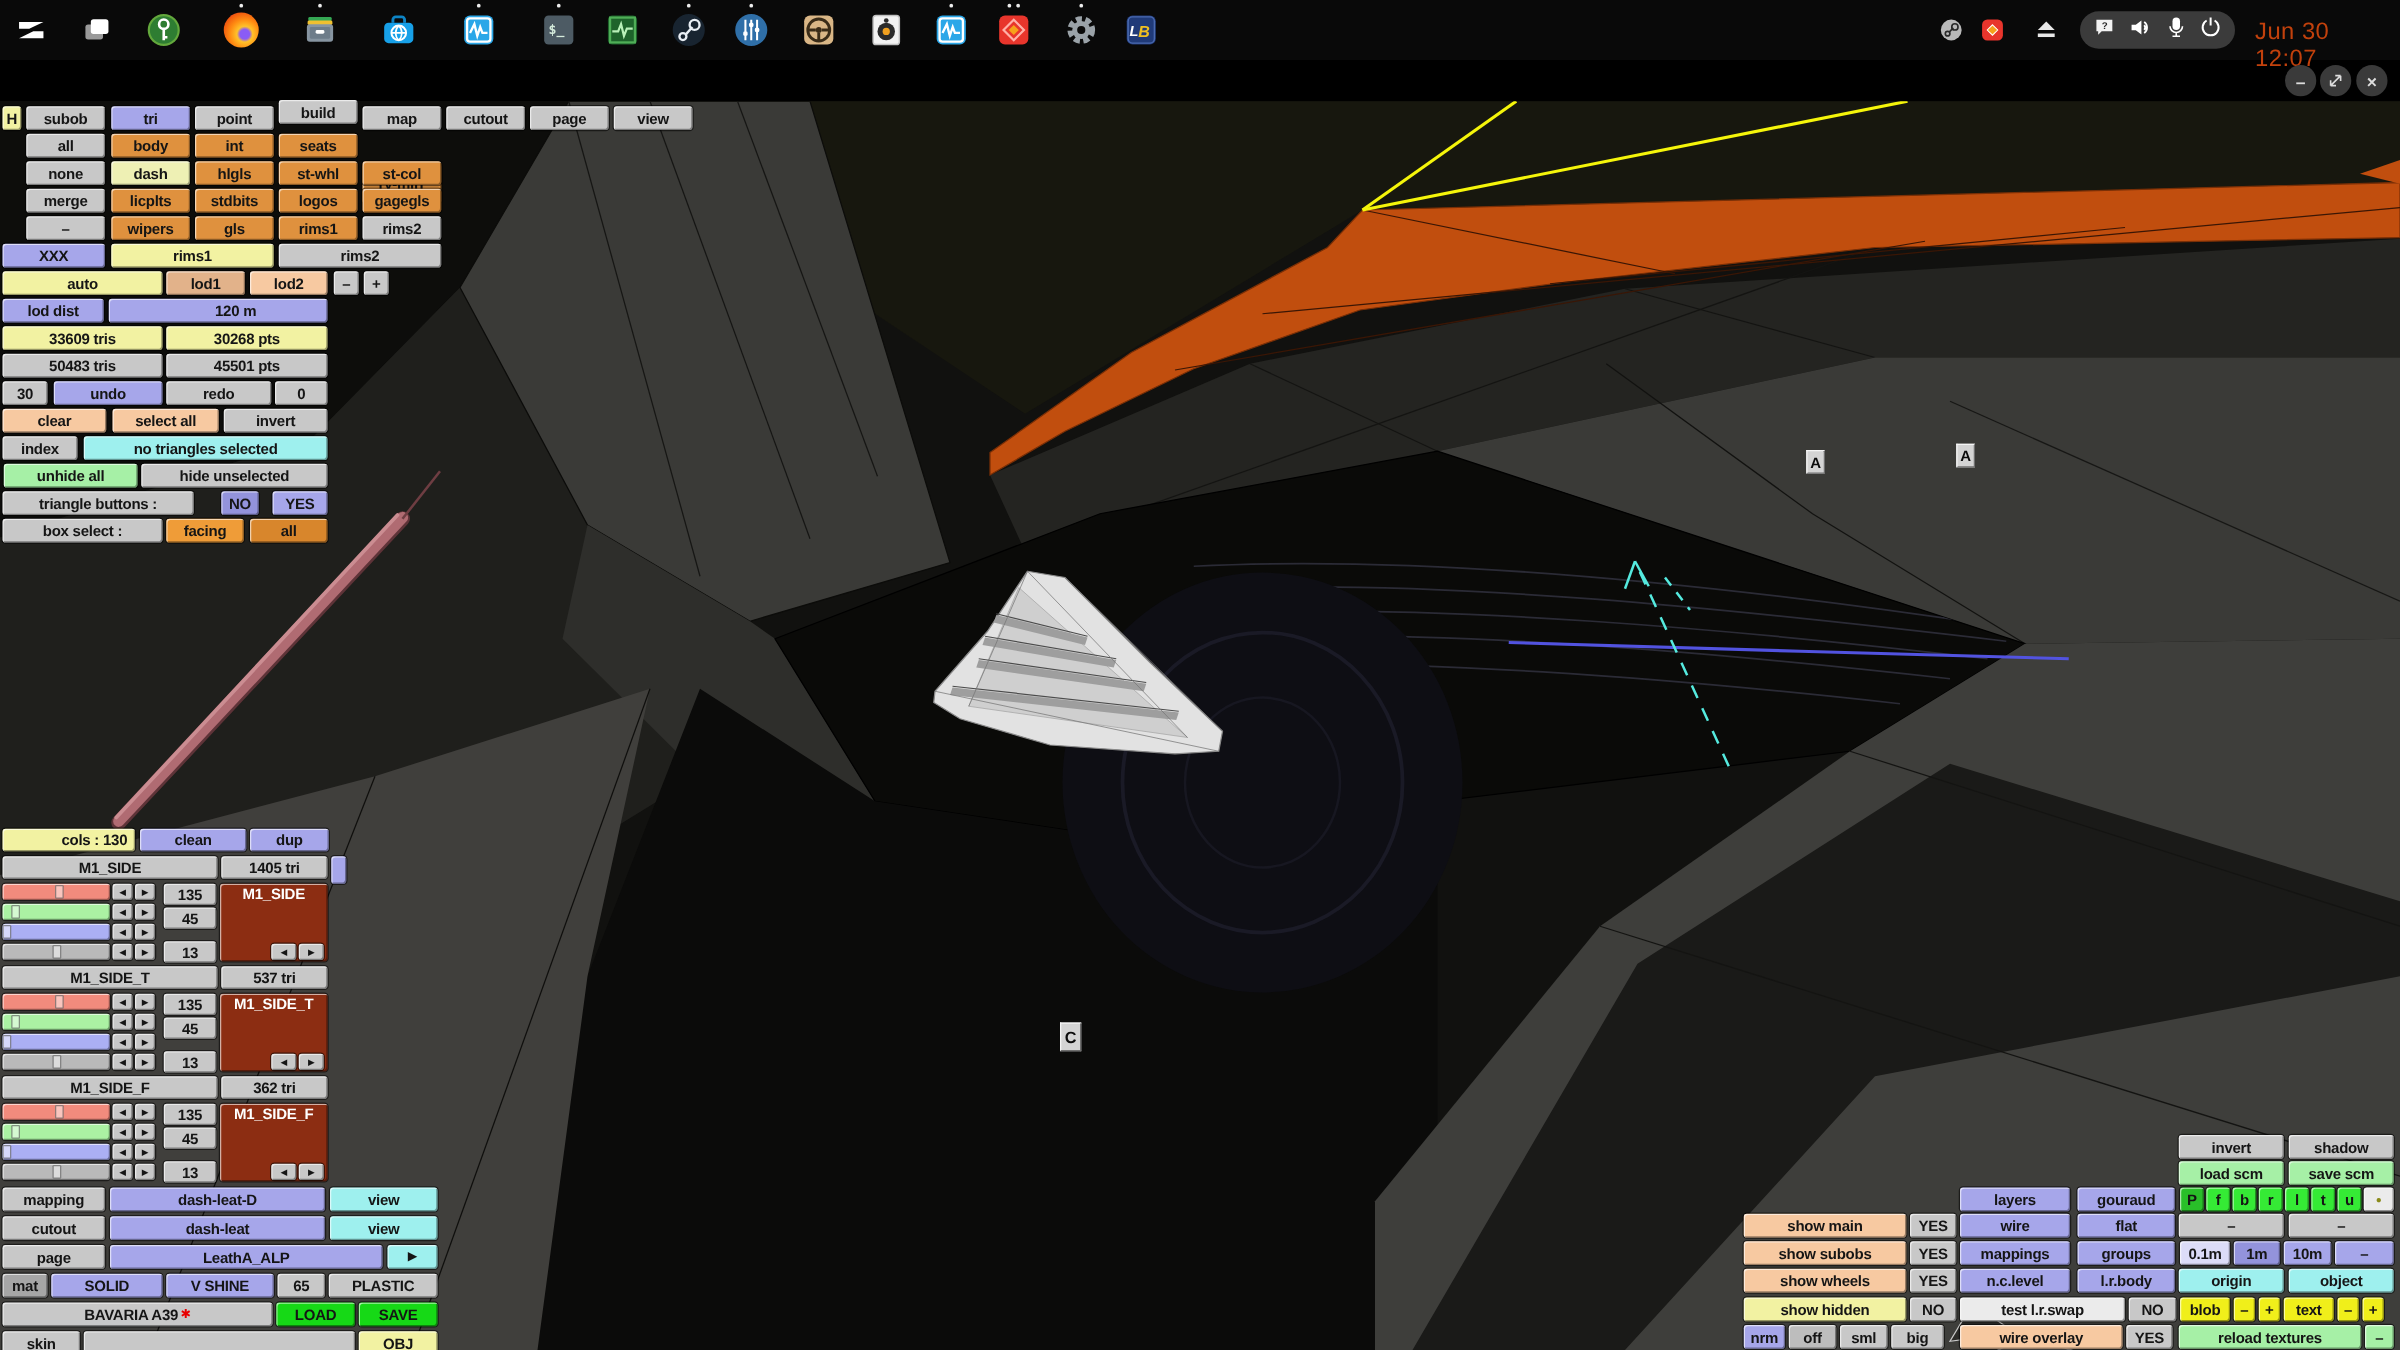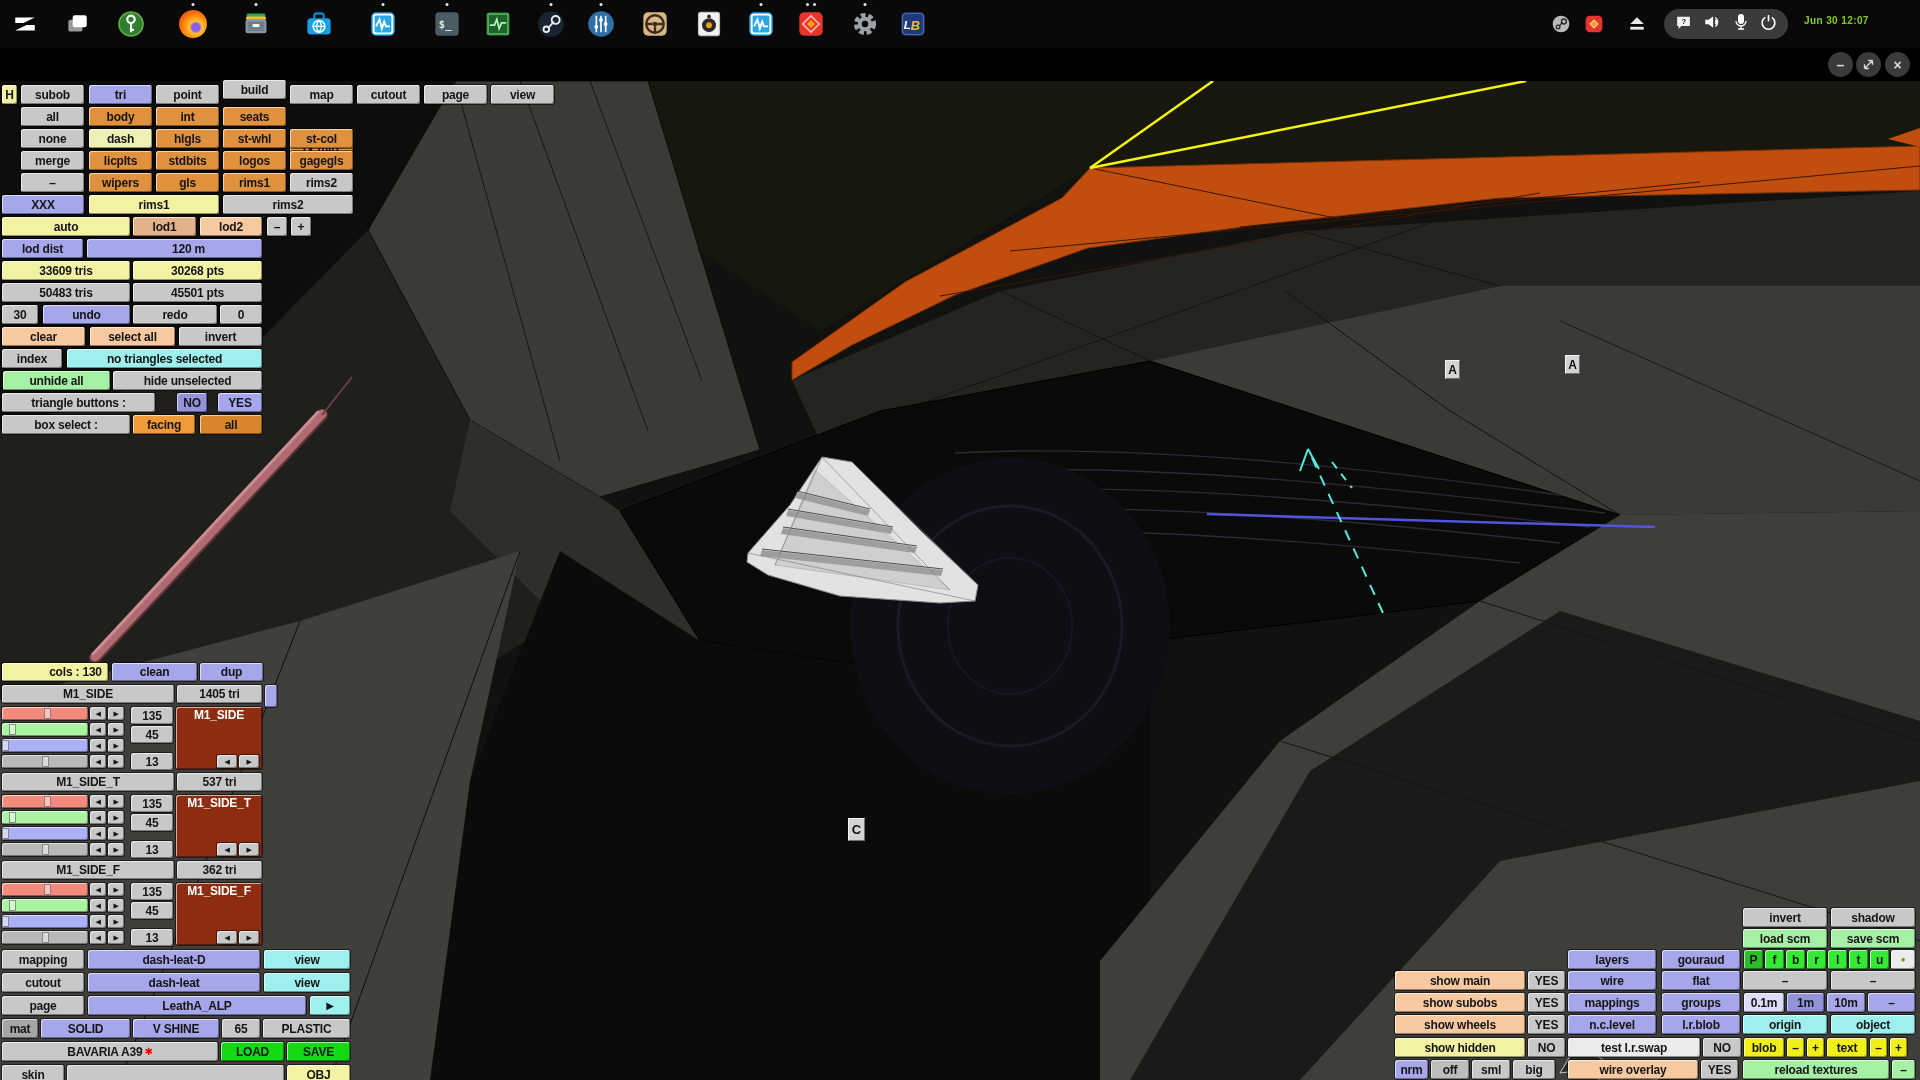--- a/index.html
+++ b/index.html
@@ -6,21 +6,21 @@
 html,body{width:1920px;height:1080px;overflow:hidden;background:#000;
   font-family:"Liberation Sans","DejaVu Sans",sans-serif}
 #screen{position:relative;width:1920px;height:1080px;background:#000}
 
 #sysbar{position:absolute;left:0;top:0;width:1920px;height:48px;background:#090909;z-index:30}
 .ico{position:absolute;top:9px;width:30px;height:30px;display:flex;align-items:center;justify-content:center}
 .run{position:absolute;top:-6px;left:50%;transform:translateX(-50%);width:3px;height:3px;border-radius:50%;background:#ededed}
 .run.double{transform:translateX(-5px);box-shadow:7px 0 0 #ededed}
 .ff{width:28px;height:28px;border-radius:50%;
   background:radial-gradient(circle at 60% 62%,#8a5cf5 0 16%,#ffc22a 26%,#ff8d12 48%,#f15a0e 72%,#d6186e 100%)}
-.clock{position:absolute;top:15px;left:1804px;width:110px;color:#84cc16;font-weight:700;font-size:10px;letter-spacing:.4px}
+.clock{position:absolute;top:15px;left:1804px;width:110px;color:#c2410c;font-weight:400;font-size:19px;letter-spacing:.4px}
 .pill{position:absolute;left:1664px;top:9px;width:124px;height:30px;background:#3b3b3b;border-radius:15px;
   display:flex;align-items:center;justify-content:space-evenly}
 .tray{position:absolute;top:13px;width:22px;height:22px;display:flex;align-items:center;justify-content:center}
 
 #titlebar{position:absolute;left:0;top:48px;width:1920px;height:33px;background:#1f1f1f;z-index:29;border-bottom:1px solid #0b0b0b}
 #titlebar .t{position:absolute;left:0;right:0;top:9px;text-align:center;color:#d8d8d8;font-size:13px;font-weight:700}
 .wbtn{position:absolute;top:52px;width:25px;height:25px;border-radius:50%;background:#3a3a3a;color:#dcdcdc;
   display:flex;align-items:center;justify-content:center;font-size:14px;font-weight:700;z-index:31}
 
 #viewport{position:absolute;left:0;top:81px;width:1920px;height:999px;background:#11110f;z-index:1}
@@ -456,21 +456,21 @@
       <div class="b" style="left: 1528px; top: 993px; width: 37px; height: 19px; background: rgb(200, 200, 200);">YES</div>
       <div class="b" style="left: 1568px; top: 993px; width: 88px; height: 19px; background: rgb(166, 166, 234);">mappings</div>
       <div class="b" style="left: 1662px; top: 993px; width: 78px; height: 19px; background: rgb(166, 166, 234);">groups</div>
       <div class="b" style="left: 1744px; top: 993px; width: 40px; height: 19px; background: rgb(220, 220, 248);">0.1m</div>
       <div class="b" style="left: 1787px; top: 993px; width: 37px; height: 19px; background: rgb(147, 147, 220);">1m</div>
       <div class="b" style="left: 1827px; top: 993px; width: 38px; height: 19px; background: rgb(166, 166, 234);">10m</div>
       <div class="b" style="left: 1868px; top: 993px; width: 47px; height: 19px; background: rgb(166, 166, 234);">–</div>
       <div class="b" style="left: 1395px; top: 1015px; width: 130px; height: 19px; background: rgb(247, 201, 161);">show wheels</div>
       <div class="b" style="left: 1528px; top: 1015px; width: 37px; height: 19px; background: rgb(200, 200, 200);">YES</div>
       <div class="b" style="left: 1568px; top: 1015px; width: 88px; height: 19px; background: rgb(166, 166, 234);">n.c.level</div>
-      <div class="b" style="left: 1662px; top: 1015px; width: 78px; height: 19px; background: rgb(166, 166, 234);">l.r.blob</div>
+      <div class="b" style="left: 1662px; top: 1015px; width: 78px; height: 19px; background: rgb(166, 166, 234);">l.r.body</div>
       <div class="b" style="left: 1743px; top: 1015px; width: 84px; height: 19px; background: rgb(158, 240, 238);">origin</div>
       <div class="b" style="left: 1831px; top: 1015px; width: 84px; height: 19px; background: rgb(158, 240, 238);">object</div>
       <div class="b" style="left: 1395px; top: 1038px; width: 130px; height: 19px; background: rgb(242, 242, 162);">show hidden</div>
       <div class="b" style="left: 1528px; top: 1038px; width: 37px; height: 19px; background: rgb(200, 200, 200);">NO</div>
       <div class="b" style="left: 1568px; top: 1038px; width: 132px; height: 19px; background: rgb(235, 235, 235);">test l.r.swap</div>
       <div class="b" style="left: 1703px; top: 1038px; width: 38px; height: 19px; background: rgb(200, 200, 200);">NO</div>
       <div class="b" style="left: 1744px; top: 1038px; width: 40px; height: 19px; background: rgb(240, 239, 26);">blob</div>
       <div class="b" style="left: 1787px; top: 1038px; width: 17px; height: 19px; background: rgb(240, 239, 26);">–</div>
       <div class="b" style="left: 1807px; top: 1038px; width: 17px; height: 19px; background: rgb(240, 239, 26);">+</div>
       <div class="b" style="left: 1827px; top: 1038px; width: 40px; height: 19px; background: rgb(240, 239, 26);">text</div>

